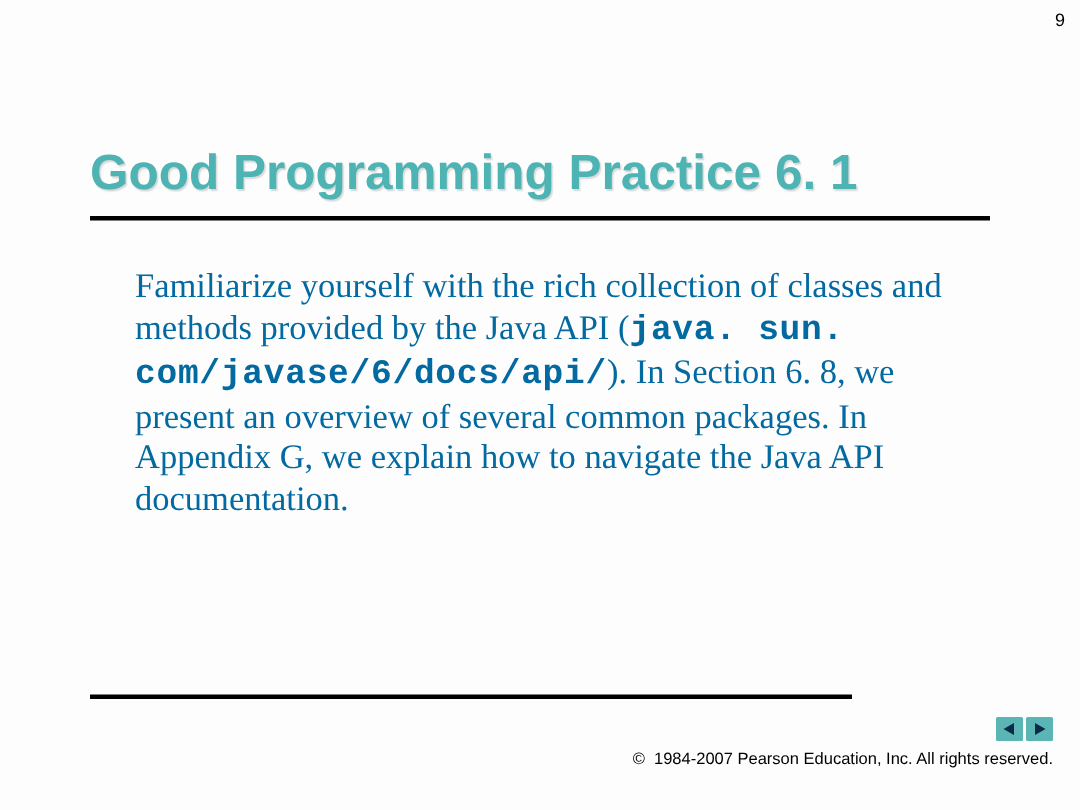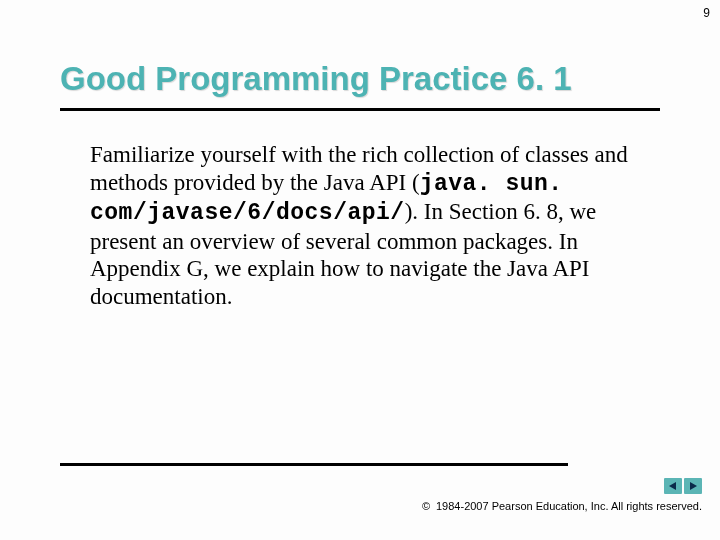--- a/index.html
+++ b/index.html
@@ -22,30 +22,31 @@
   .slide {
     padding: 60px 60px 0 60px;
   }
   .title {
     font-family: Arial, Helvetica, sans-serif;
     font-weight: bold;
     font-size: 33px;
     color: #4db3b3;
     text-shadow: 1px 1px 1px rgba(0,0,0,0.15);
     margin-bottom: 10px;
+    margin-top: 36px;
   }
   .rule-top {
     height: 3px;
     background: #000;
     margin-bottom: 30px;
   }
   .body-text {
     font-size: 23px;
     line-height: 1.2;
-    color: #000000;
+    color: #0369a1;
     padding: 0 20px 0 30px;
   }
   .mono {
     font-family: 'Courier New', Courier, monospace;
     font-weight: bold;
     font-size: 23px;
     letter-spacing: 0.5px;
   }
   .rule-bottom {
     position: absolute;

